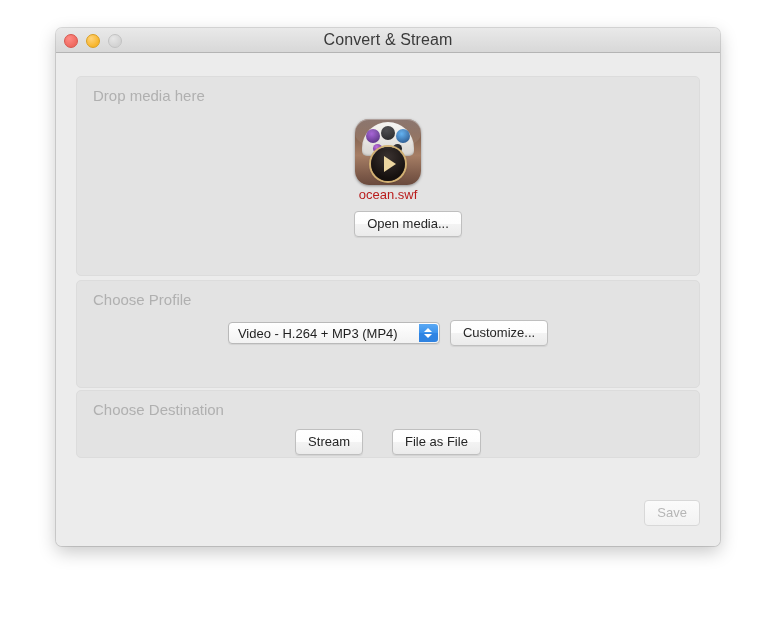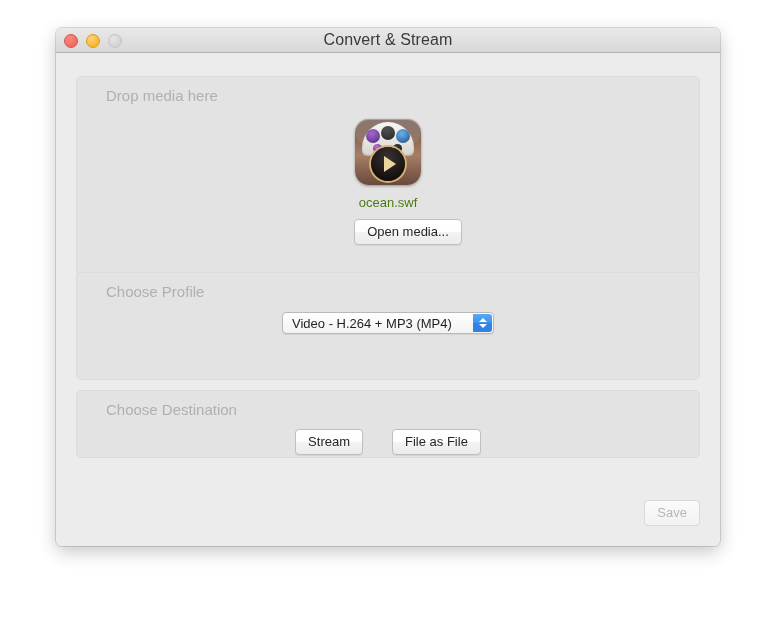--- a/index.html
+++ b/index.html
@@ -84,25 +84,24 @@
     border-radius: 5px;
     box-sizing: border-box;
   }
   .panel-title {
     position: absolute;
     left: 16px;
     top: 10px;
     font-size: 15px;
     color: #b0b0b0;
     user-select: none;
-    margin-left: 13px;
   }
 
   #panel-media { top: 23px; height: 200px; }
-  #panel-profile { top: 219px; height: 108px; }
+  #panel-profile { top: 227px; height: 108px; }
   #panel-destination { top: 337px; height: 68px; }
 
   
   .media-center {
     position: absolute;
     left: 0;
     right: 0;
     top: 42px;
     display: flex;
     flex-direction: column;
@@ -174,23 +173,23 @@
   }
   .play-tri {
     width: 0; height: 0;
     margin-left: 3px;
     border-left: 12px solid #ecd6a0;
     border-top: 8px solid transparent;
     border-bottom: 8px solid transparent;
   }
 
   .file-name {
-    margin-top: 10px;
+    margin-top: 2px;
     font-size: 13px;
-    color: #4d7c0f;
+    color: #b91c1c;
     user-select: none;
   }
 
   
   .btn {
     font-family: "Liberation Sans", sans-serif;
     font-size: 13px;
     color: #262626;
     background: linear-gradient(to bottom, #ffffff 0%, #fdfdfd 48%, #f3f3f3 52%, #ebebeb 100%);
     border: 1px solid #bfbfbf;
@@ -325,20 +324,21 @@
       <div class="panel-title">Choose Profile</div>
 
       <div class="row-center">
         <div class="popup">
           <span class="popup-label">Video - H.264 + MP3 (MP4)</span>
           <span class="popup-stepper">
             <span class="chev up"></span>
             <span class="chev down"></span>
           </span>
         </div>
+        <button class="btn">Customize...</button>
       </div>
     </div>
 
     <div class="panel" id="panel-destination">
       <div class="panel-title">Choose Destination</div>
 
       <div class="row-center" id="dest-row">
         <button class="btn">Stream</button>
         <button class="btn">File as File</button>
       </div>

